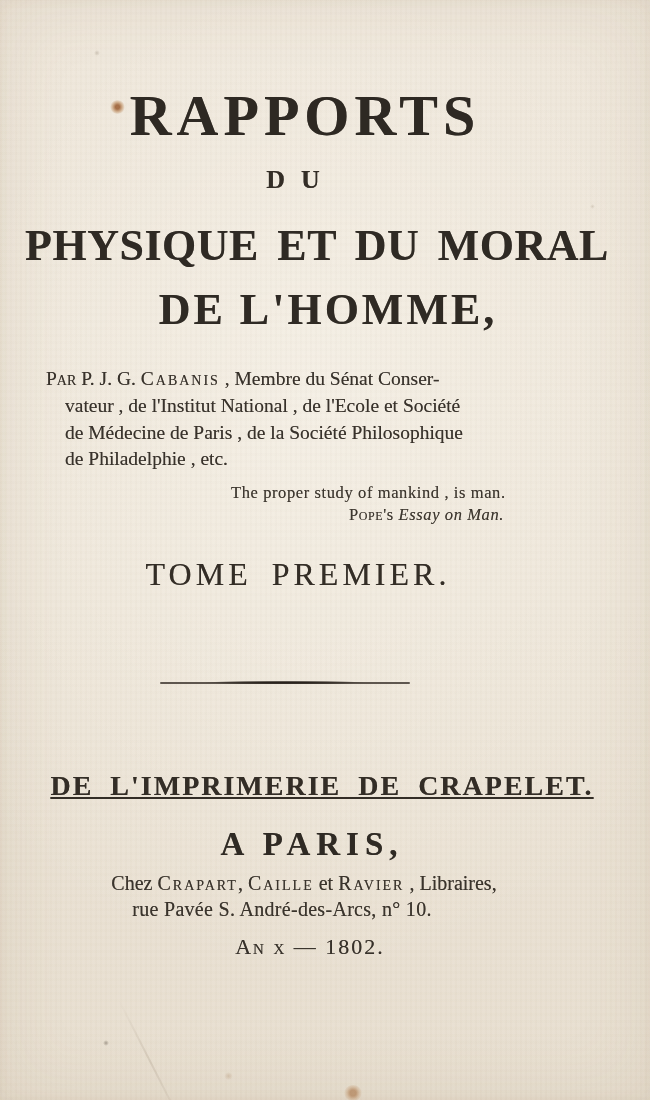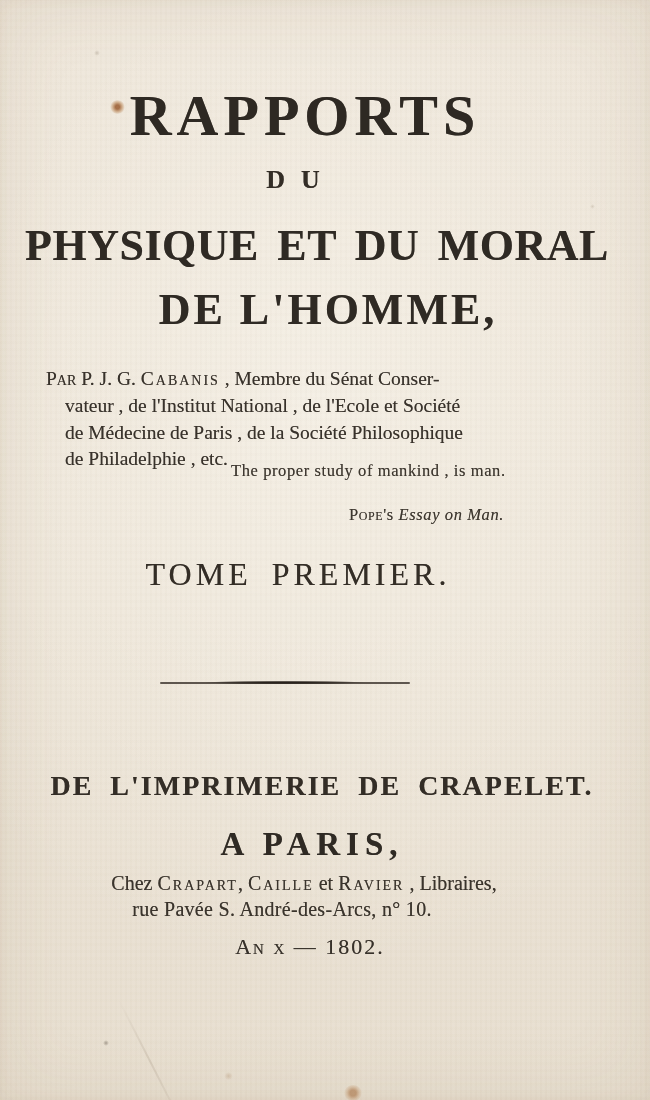--- a/index.html
+++ b/index.html
@@ -24,21 +24,21 @@
   .line{
     position:absolute;left:50%;transform:translateX(-50%);
     white-space:nowrap;
     text-shadow:0 0 0.6px rgba(56,50,43,0.6);
   }
   .t-main  {font-size:58px;font-weight:bold;letter-spacing:5px;color:#2e2923;}
   .t-du    {font-size:26px;font-weight:bold;letter-spacing:16px;color:#332d26;}
   .t-sub   {font-size:44px;font-weight:bold;letter-spacing:0.5px;word-spacing:7px;color:#2f2a24;}
   .t-homme {font-size:44px;font-weight:bold;letter-spacing:3px;color:#2f2a24;}
   .t-tome  {font-size:32px;font-weight:normal;letter-spacing:4px;word-spacing:8px;color:#332d26;}
-  .t-printer{font-size:28px;font-weight:bold;letter-spacing:2px;word-spacing:8px;color:#332d26;}
+  .t-printer{font-size:28px;font-weight:bold;letter-spacing:2px;word-spacing:8px;color:#332d26;text-decoration:underline;}
   .t-city  {font-size:33px;font-weight:bold;letter-spacing:6px;color:#2f2a24;text-align:center;}
   .t-pub   {font-size:20px;color:#3a342c;}
   .t-addr  {font-size:20px;color:#3a342c;letter-spacing:0.3px;}
   .t-date  {font-size:22px;color:#37312a;letter-spacing:2px;}
 
   .byline{
     position:absolute;top:366px;left:46px;width:578px;
     font-size:19.5px;line-height:26.8px;
     text-shadow:0 0 0.5px rgba(56,50,43,0.55);
   }
@@ -95,21 +95,21 @@
   <div class="line t-homme" style="top:284px;margin-left:3px;">DE L'HOMME,</div>
   <div class="line t-sub" style="top:220px;margin-left:-8px;">PHYSIQUE ET DU MORAL</div>
 
   <div class="byline">
     <div class="first"><span class="sc">Par</span><span> P. J. G. </span><span class="sc sp">Cabanis</span><span> , Membre du Sénat Conser-</span></div>
     <div class="cont">vateur , de l'Institut National , de l'Ecole et Société</div>
     <div class="cont">de Médecine de Paris , de la Société Philosophique</div>
     <div class="cont">de Philadelphie , etc.</div>
   </div>
 
-  <div class="epi" style="top:461px;left:231px;">The proper study of mankind , is man.</div>
+  <div class="epi" style="top:483px;left:231px;">The proper study of mankind , is man.</div>
   <div class="epi" style="top:505px;left:349px;"><span class="sc">Pope</span><span>'s </span><span class="it">Essay on Man.</span></div>
 
   <div class="line t-tome" style="top:556px;margin-left:-27px;">TOME PREMIER.</div>
 
   <div class="swelled" style="top:679px;margin-left:-165px;">
     <div class="rt"></div>
     <div class="rb"></div>
   </div>
 
   <div class="line t-printer" style="top:770px;margin-left:-3px;">DE L'IMPRIMERIE DE CRAPELET.</div>

